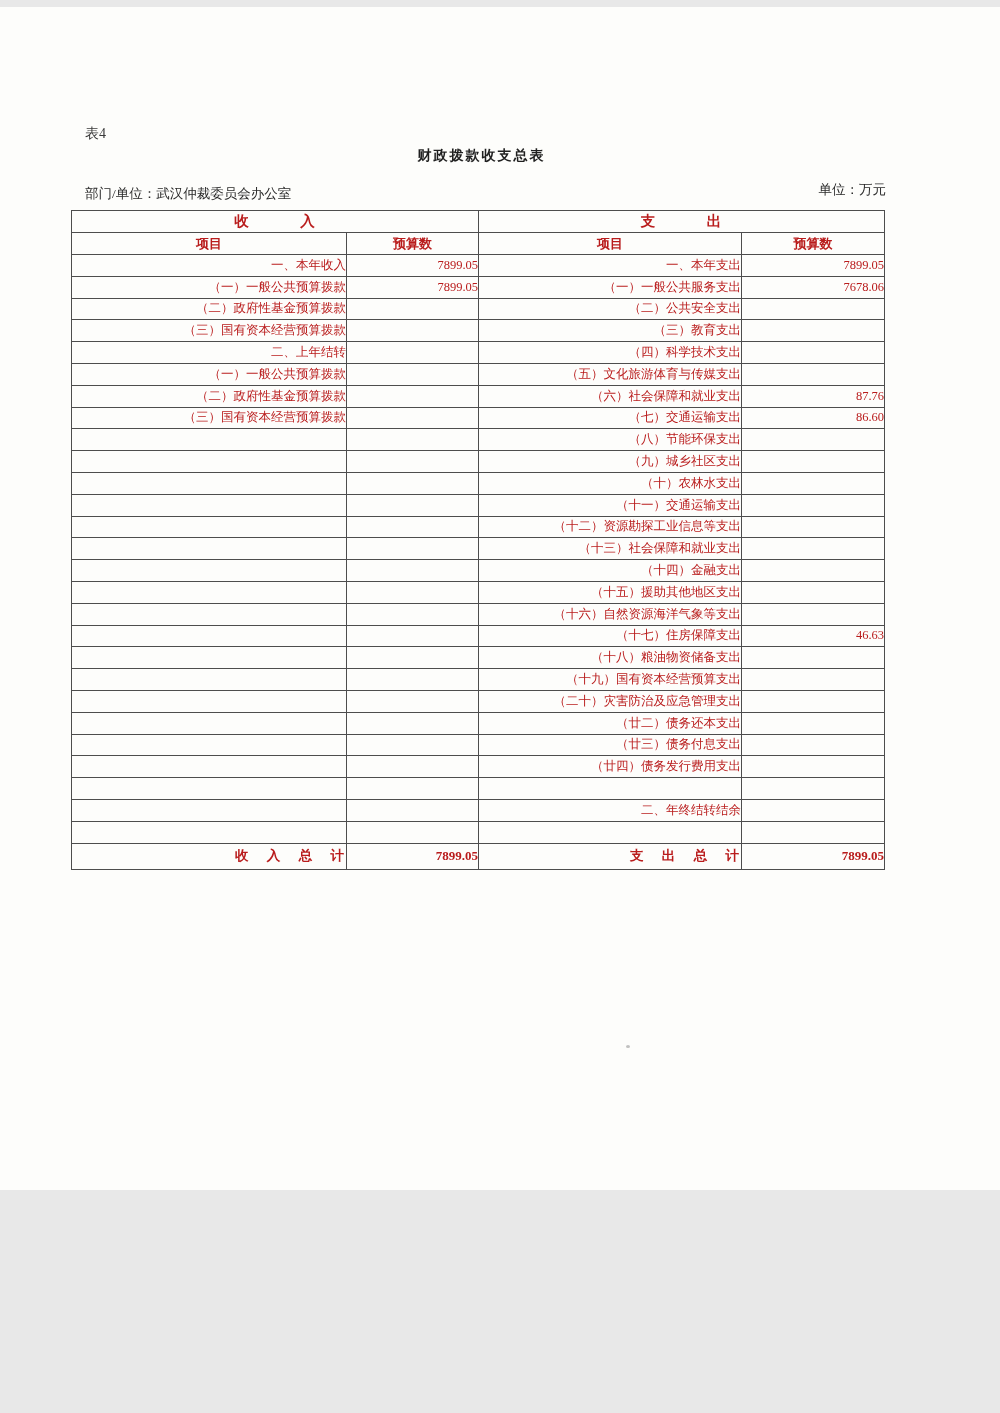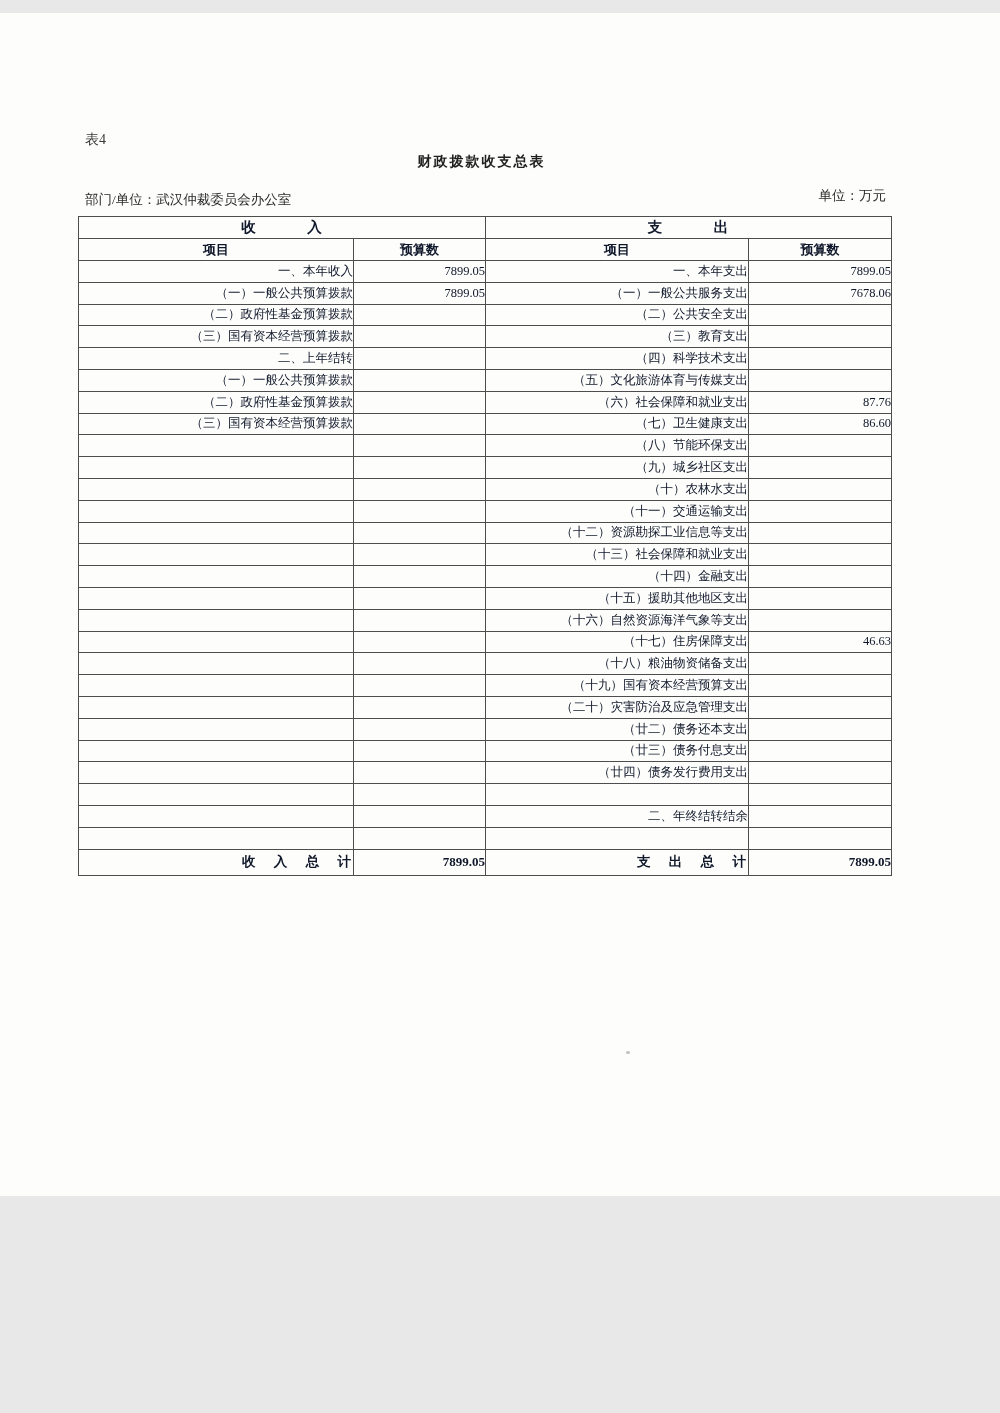--- a/index.html
+++ b/index.html
@@ -1,20 +1,20 @@
 <!DOCTYPE html>
 <html><head>
 <meta charset="utf-8">
 <style>
   html, body { margin: 0; padding: 0; background: #e8e8e8; }
   .page {
     position: relative;
     width: 1000px;
     height: 1183px;
-    margin: 13px auto;
+    margin: 7px auto;
     background: #fdfdfb;
     color: #2a2a2a;
     font-family: "Liberation Serif", "DejaVu Serif", serif;
     overflow: hidden;
   }
   .sheet-label {
     position: absolute;
     left: 85px; top: 118px;
     font-size: 14px;
     color: #3a3a3a;
@@ -37,26 +37,26 @@
     justify-content: space-between;
     align-items: flex-end;
     font-size: 13.5px;
     gap: 48px;
   }
   .meta-row .dept { padding-left: 10px; }
   .meta-row .unit { padding-right: 2px; transform: translateY(-4px); }
 
   table.budget {
     position: absolute;
-    left: 78px; top: 203px;
+    left: 71px; top: 203px;
     width: 813px;
     border-collapse: collapse;
     table-layout: fixed;
     font-size: 12.5px;
-    color: #0f172a;
+    color: #b91c1c;
   }
   table.budget col.c-item-l { width: 275px; }
   table.budget col.c-val-l  { width: 132px; }
   table.budget col.c-item-r { width: 263px; }
   table.budget col.c-val-r  { width: 143px; }
   table.budget td, table.budget th {
     border: 1px solid #4d4d4d;
     padding: 0;
     overflow: hidden;
     white-space: nowrap;
@@ -172,21 +172,21 @@
         </tr>
         <tr>
           <td class="item">（二）政府性基金预算拨款</td>
           <td class="val"></td>
           <td class="item">（六）社会保障和就业支出</td>
           <td class="val">87.76</td>
         </tr>
         <tr>
           <td class="item">（三）国有资本经营预算拨款</td>
           <td class="val"></td>
-          <td class="item">（七）卫生健康支出</td>
+          <td class="item">（七）交通运输支出</td>
           <td class="val">86.60</td>
         </tr>
         <tr>
           <td class="item"></td>
           <td class="val"></td>
           <td class="item">（八）节能环保支出</td>
           <td class="val"></td>
         </tr>
         <tr>
           <td class="item"></td>

